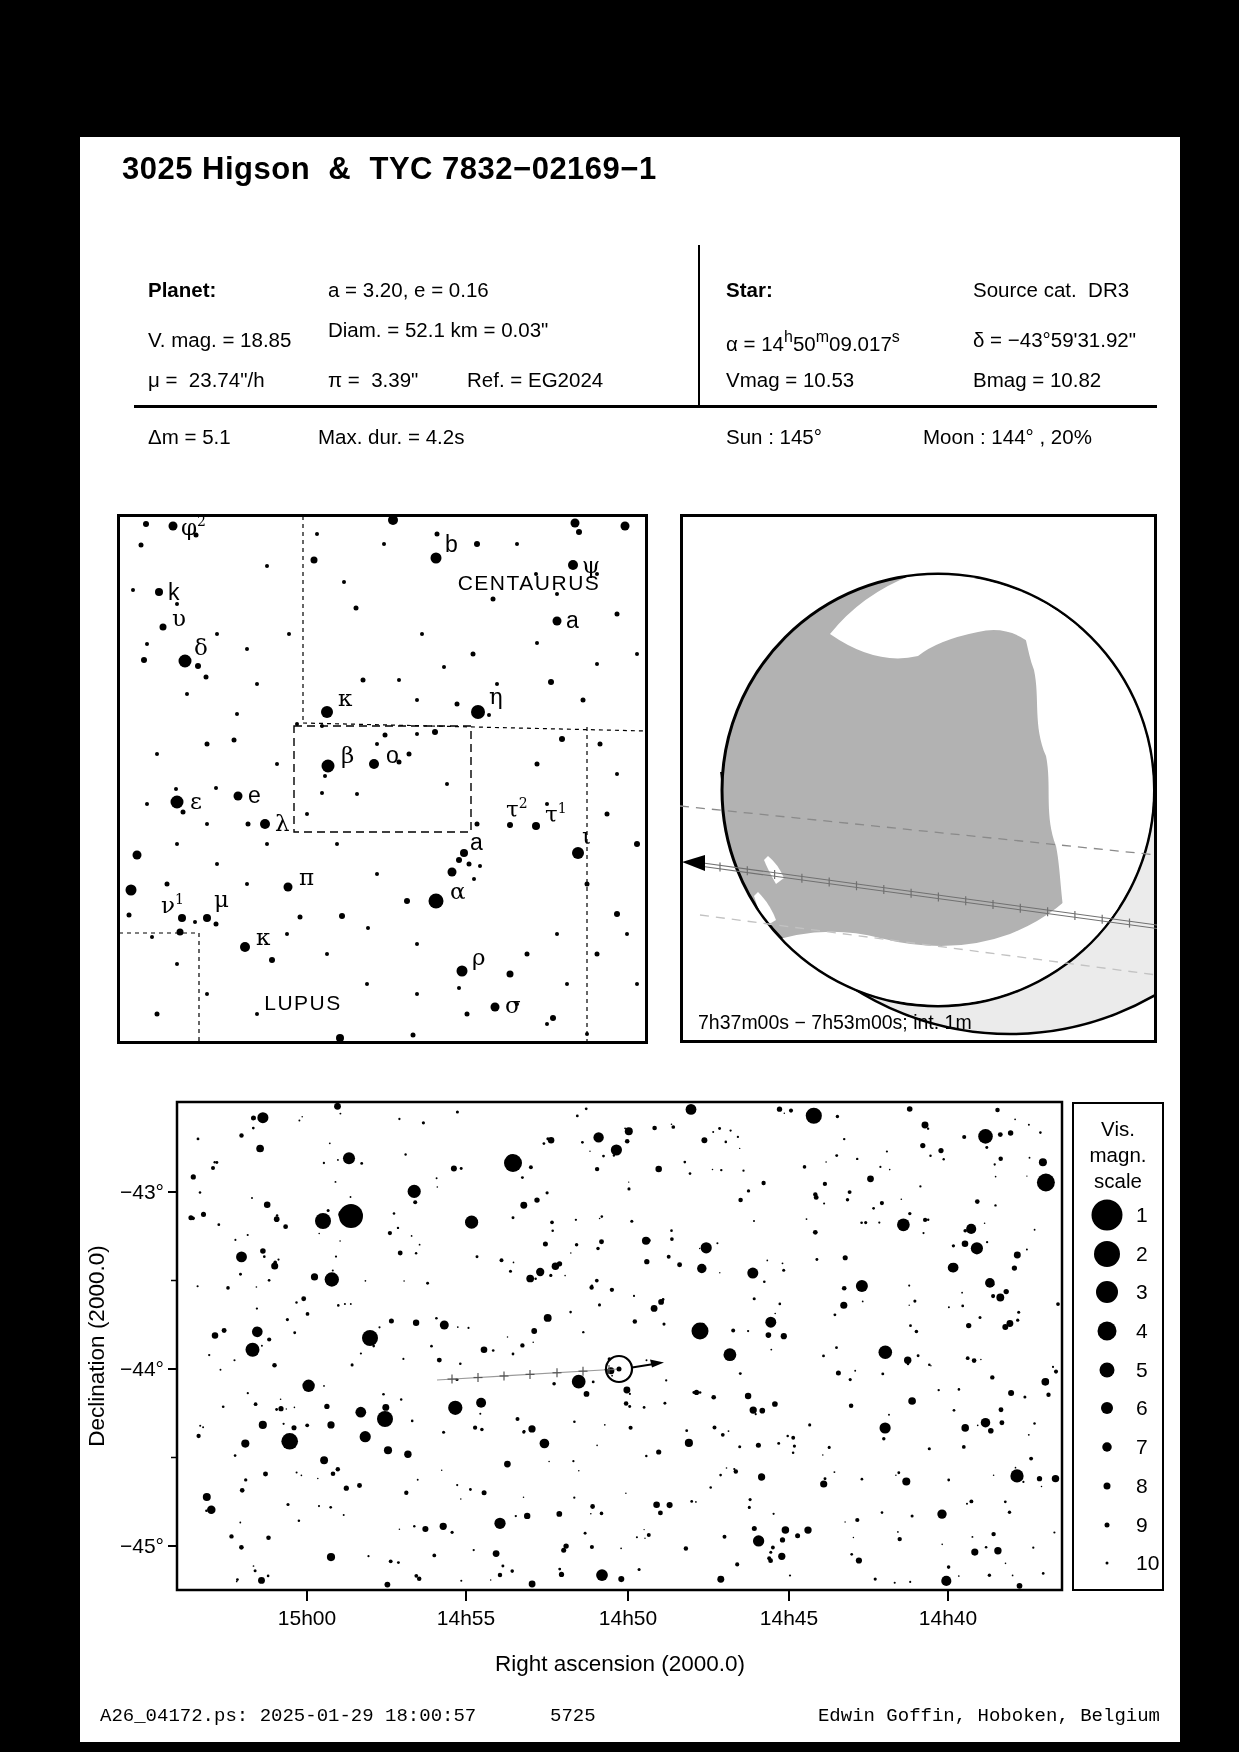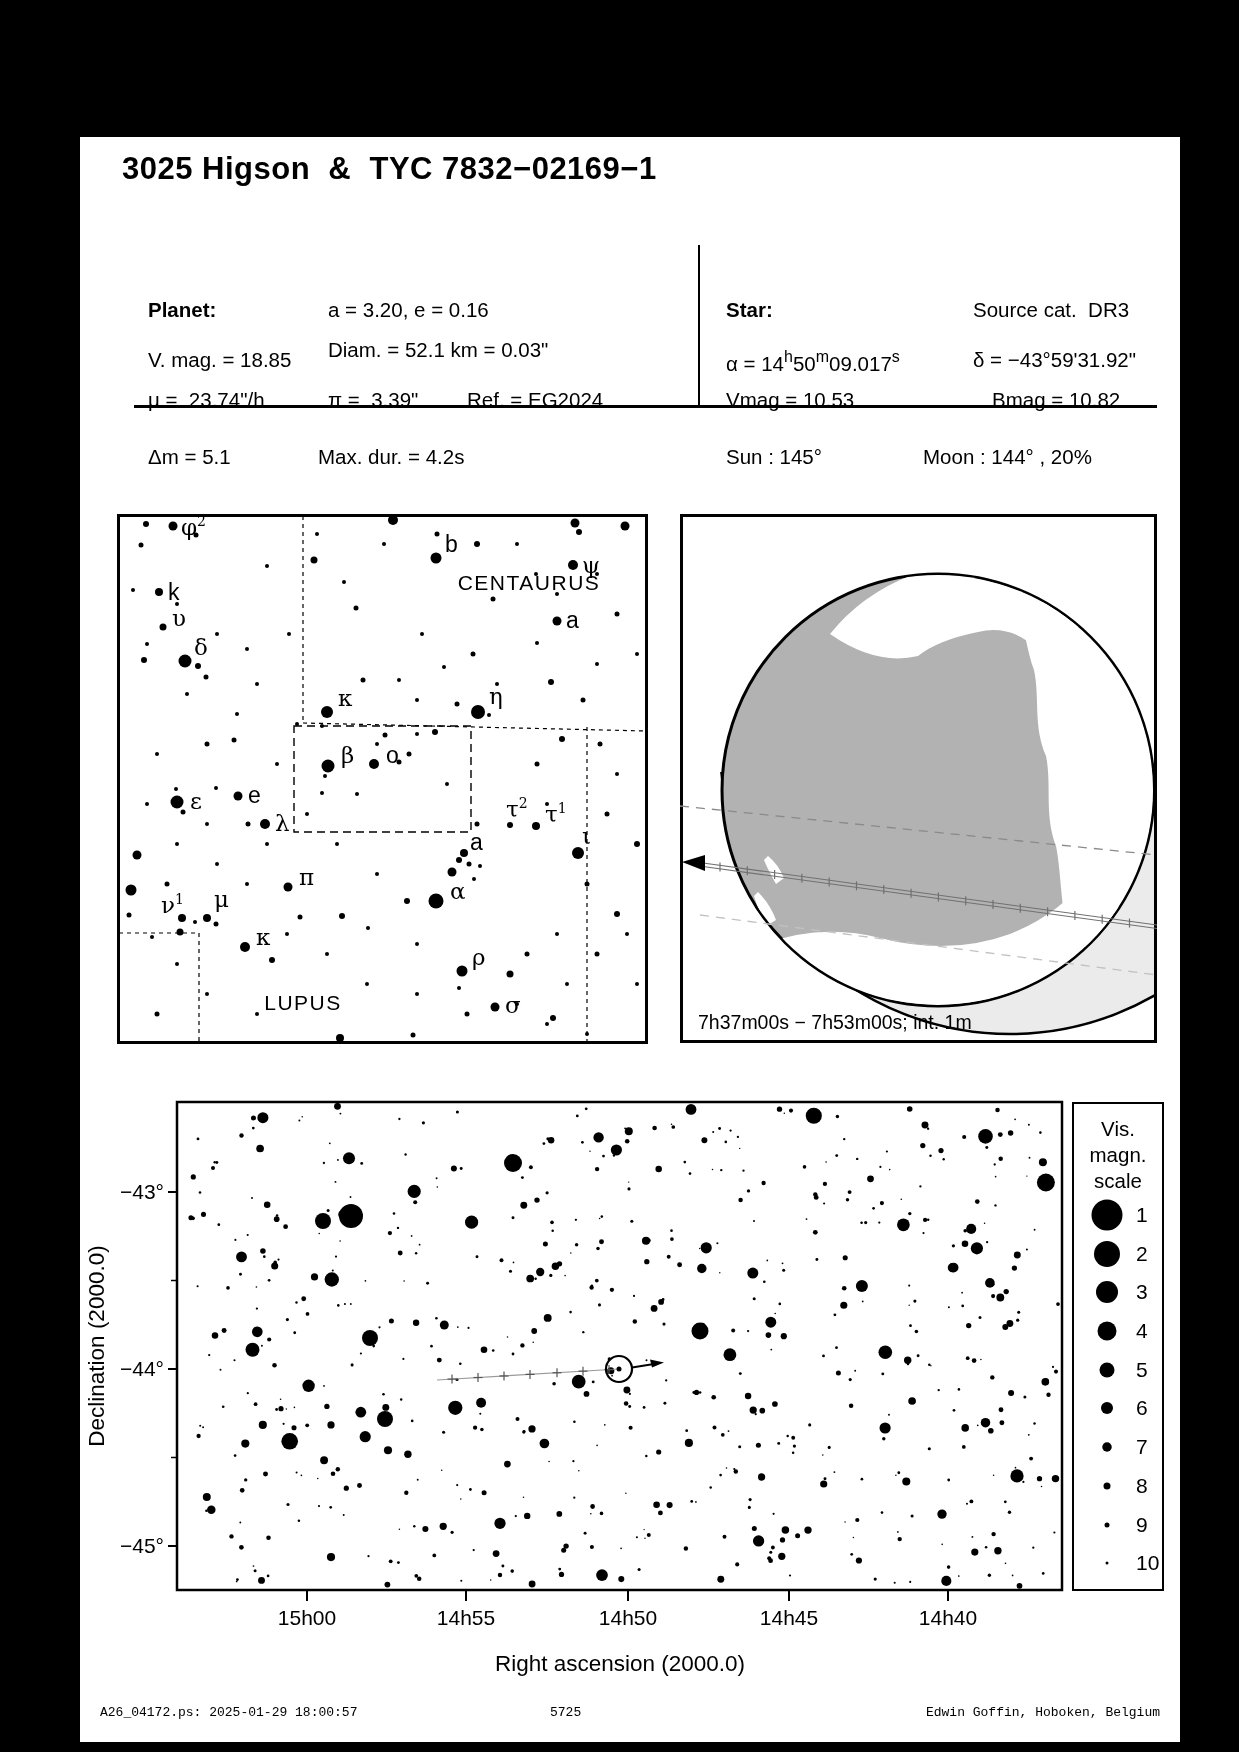--- a/index.html
+++ b/index.html
@@ -3,27 +3,27 @@
 <meta charset="utf-8">
 <style>
   html,body{margin:0;padding:0;}
   body{width:1239px;height:1752px;background:#000;position:relative;
        font-family:"Liberation Sans",sans-serif;color:#000;}
   .page{position:absolute;left:80px;top:137px;width:1100px;height:1605px;background:#fff;overflow:hidden;}
   .abs{position:absolute;white-space:pre;}
   .title{font-size:31px;font-weight:bold;letter-spacing:.5px;}
   .dateline{font-size:27px;}
   .dateline .sup, .infotext .sup{font-size:16px;vertical-align:9px;}
-  .infotext{font-size:20.5px;margin-top:20px;}
+  .infotext{font-size:20.5px;}
   .bold{font-weight:bold;}
   .vline{position:absolute;background:#000;}
   .hline{position:absolute;background:#000;}
   svg text{font-family:"Liberation Sans",sans-serif;}
   svg .greek{font-family:"DejaVu Serif",serif;}
-  .footer{font-family:"Liberation Mono",monospace;font-size:13px;}
+  .footer{font-family:"Liberation Mono",monospace;font-size:19px;}
 </style>
 </head>
 <body>
 
 <div class="page">
 
   <div class="abs title" style="left:42px;top:14px;">3025 Higson  &amp;  TYC 7832−02169−1</div>
 
   <div class="abs infotext bold" style="left:68px;top:141px;">Planet:</div>
   <div class="abs infotext" style="left:248px;top:141px;">a = 3.20, e = 0.16</div>
@@ -32,21 +32,21 @@
 
   <div class="abs infotext" style="left:68px;top:191px;">V. mag. = 18.85</div>
   <div class="abs infotext" style="left:248px;top:181px;">Diam. = 52.1 km = 0.03"</div>
   <div class="abs infotext" style="left:646px;top:191px;"><span>α = 14</span><span class="sup">h</span><span>50</span><span class="sup">m</span><span>09.017</span><span class="sup">s</span></div>
   <div class="abs infotext" style="left:893px;top:191px;">δ = −43°59'31.92"</div>
 
   <div class="abs infotext" style="left:68px;top:231px;">μ =  23.74"/h</div>
   <div class="abs infotext" style="left:248px;top:231px;">π =  3.39"</div>
   <div class="abs infotext" style="left:387px;top:231px;">Ref. = EG2024</div>
   <div class="abs infotext" style="left:646px;top:231px;">Vmag = 10.53</div>
-  <div class="abs infotext" style="left:912px;top:231px;">Bmag = 10.82</div>
+  <div class="abs infotext" style="left:893px;top:231px;">Bmag = 10.82</div>
 
   <div class="vline" style="left:618px;top:108px;width:2px;height:160px;"></div>
   <div class="hline" style="left:54px;top:268px;width:1023px;height:3px;"></div>
 
   <div class="abs infotext" style="left:68px;top:288px;">Δm = 5.1</div>
   <div class="abs infotext" style="left:238px;top:288px;">Max. dur. = 4.2s</div>
   <div class="abs infotext" style="left:646px;top:288px;">Sun : 145°</div>
   <div class="abs infotext" style="left:843px;top:288px;">Moon : 144° , 20%</div>
 
   <svg id="finder-svg" class="abs" style="left:37px;top:377px;" width="531" height="530" viewBox="0 0 531 530">

